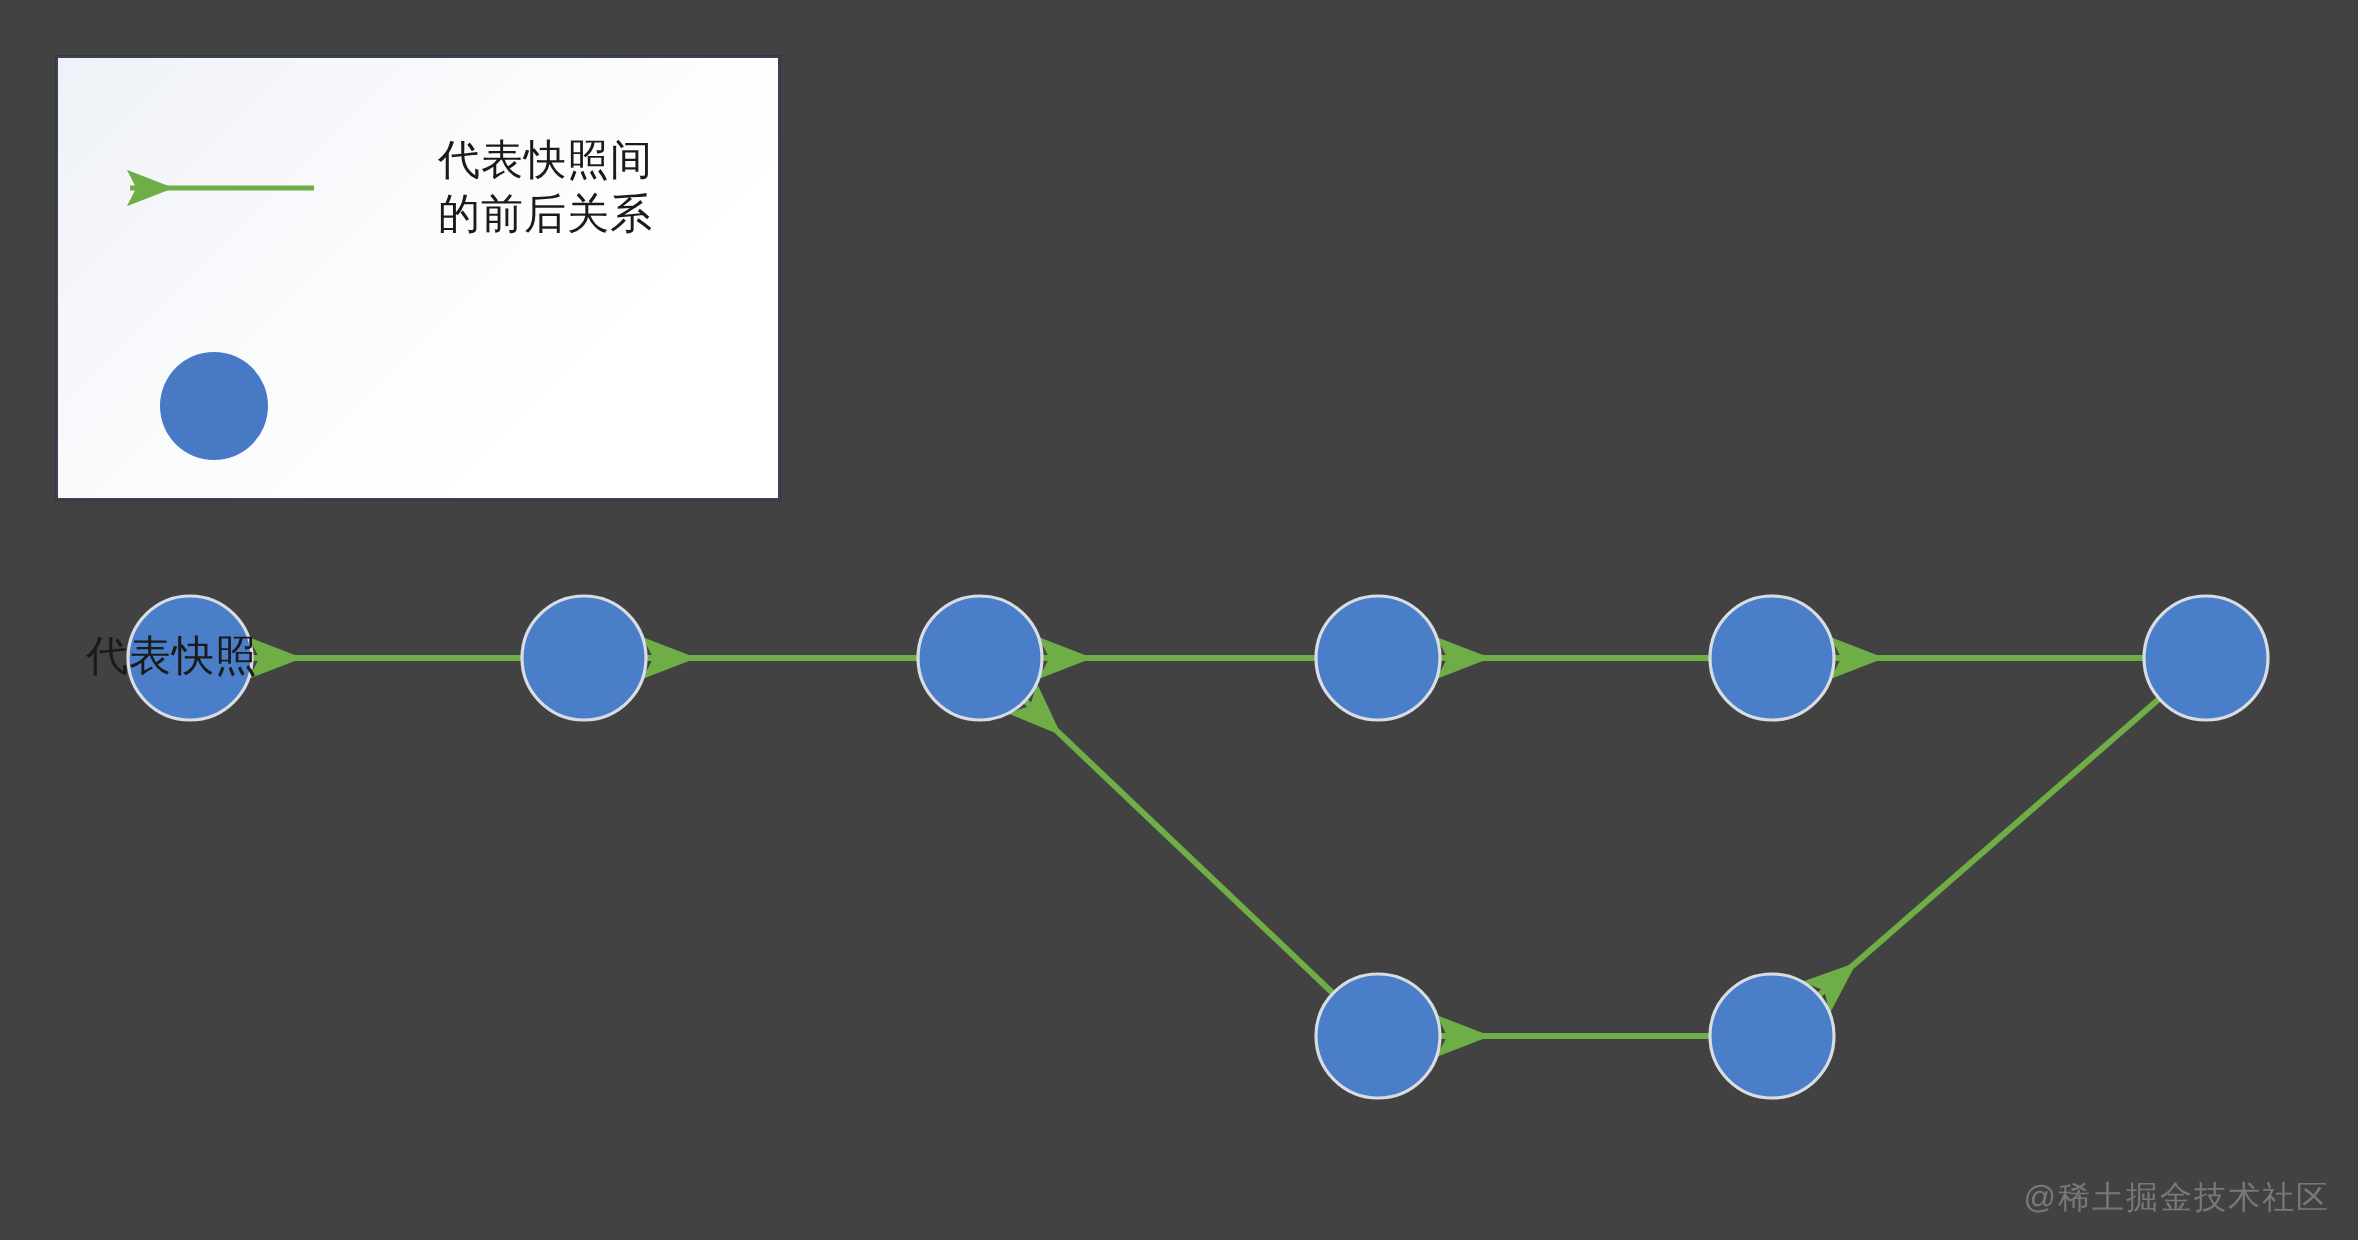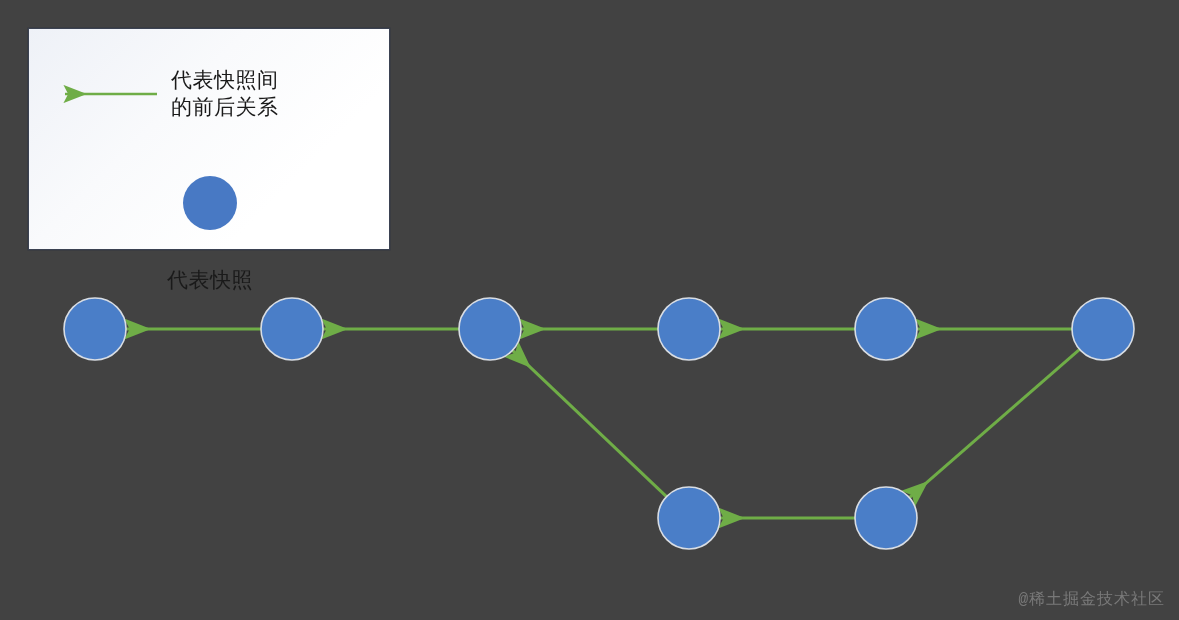--- a/index.html
+++ b/index.html
@@ -29,21 +29,21 @@
     width: 362px;
     height: 222px;
     box-sizing: border-box;
     background: linear-gradient(135deg, #eef1f7 0%, #f9fafc 38%, #ffffff 72%, #ffffff 100%);
     border: 1px solid #3b4252;
     box-shadow: 0 0 0 0.5px rgba(40,48,66,0.55);
   }
   .legend-row {
     position: absolute;
     display: flex;
-    align-items: center;
+    gap: 48px;
   }
   .legend-row-arrow {
     left: 14px;
     top: 38px;
     width: 334px;
   }
   .legend-row-node {
     left: 14px;
     top: 110px;
     width: 334px;
@@ -71,21 +71,21 @@
     background: #4879c4;
   }
   .watermark {
     position: absolute;
     right: 14px;
     bottom: 10px;
     color: #8e8e8e;
     opacity: 0.72;
     font-size: 16px;
     letter-spacing: 1px;
-    font-family: Liberation Mono, monospace;
+    font-family: Liberation Sans, sans-serif;
     user-select: none;
   }
   .node-circle {
     fill: #4a7ec8;
     stroke: #d8dde4;
     stroke-width: 1.6;
   }
   .edge-line {
     stroke: #6fad47;
     stroke-width: 3;

